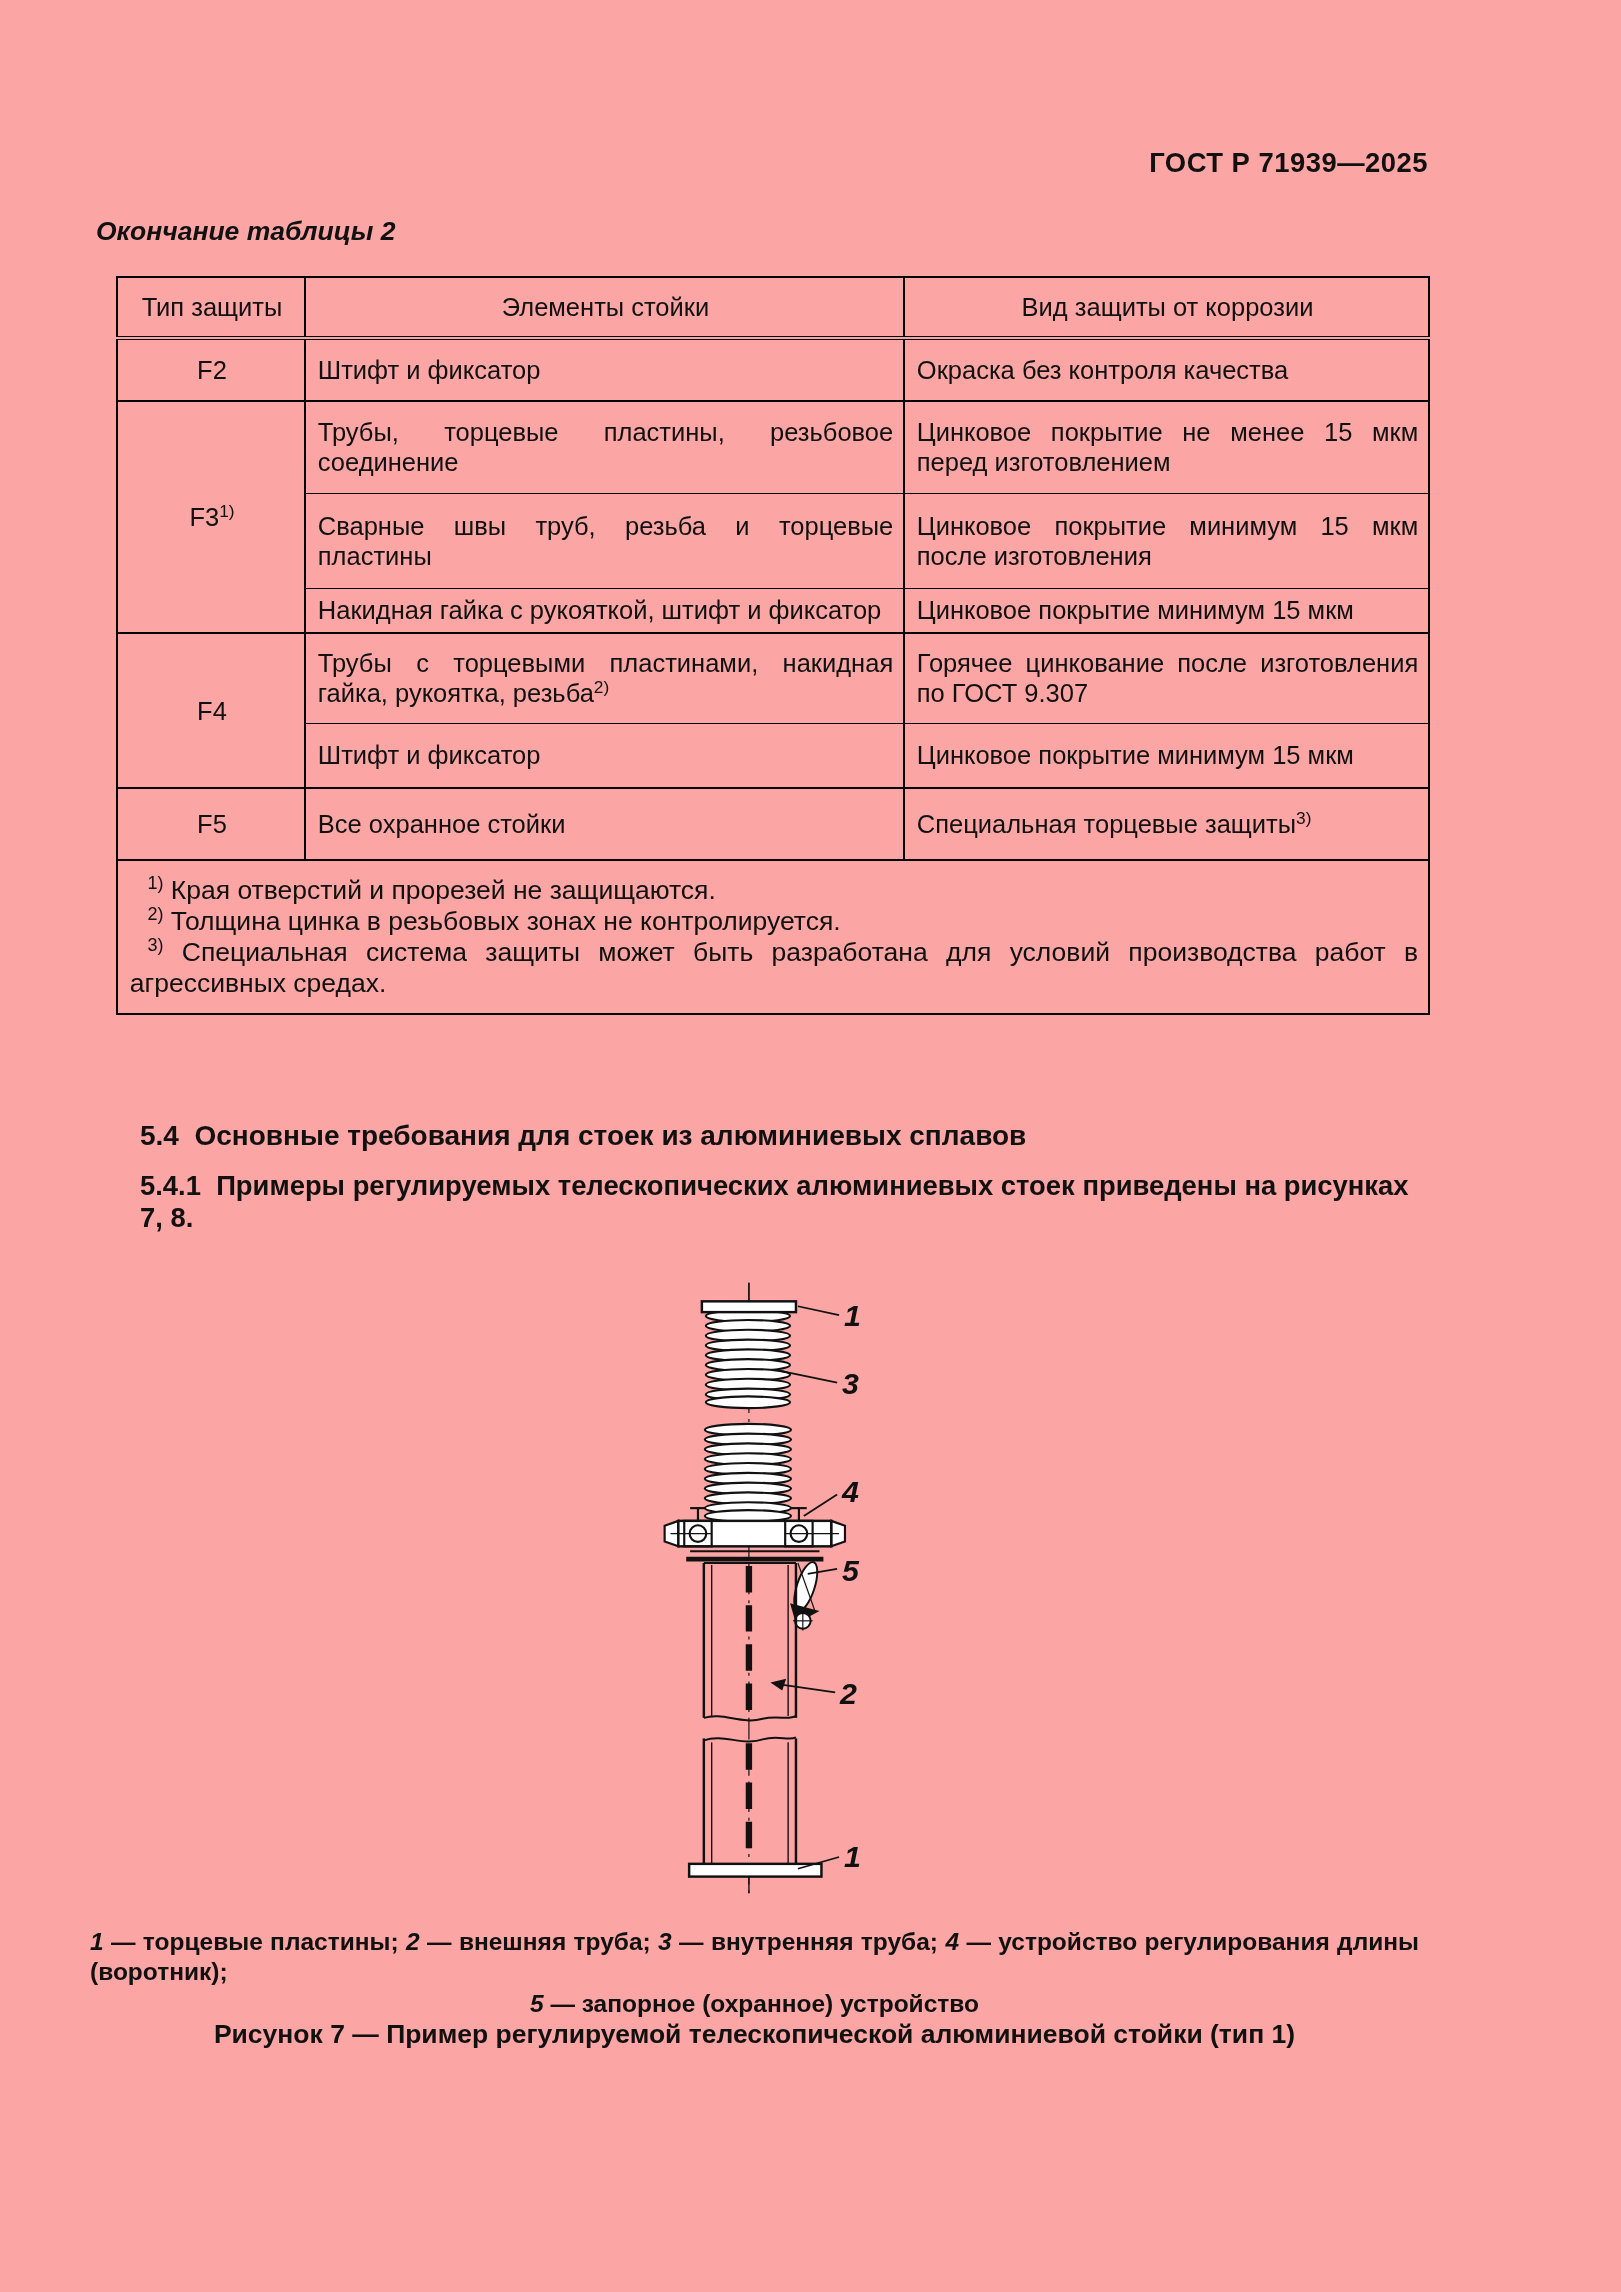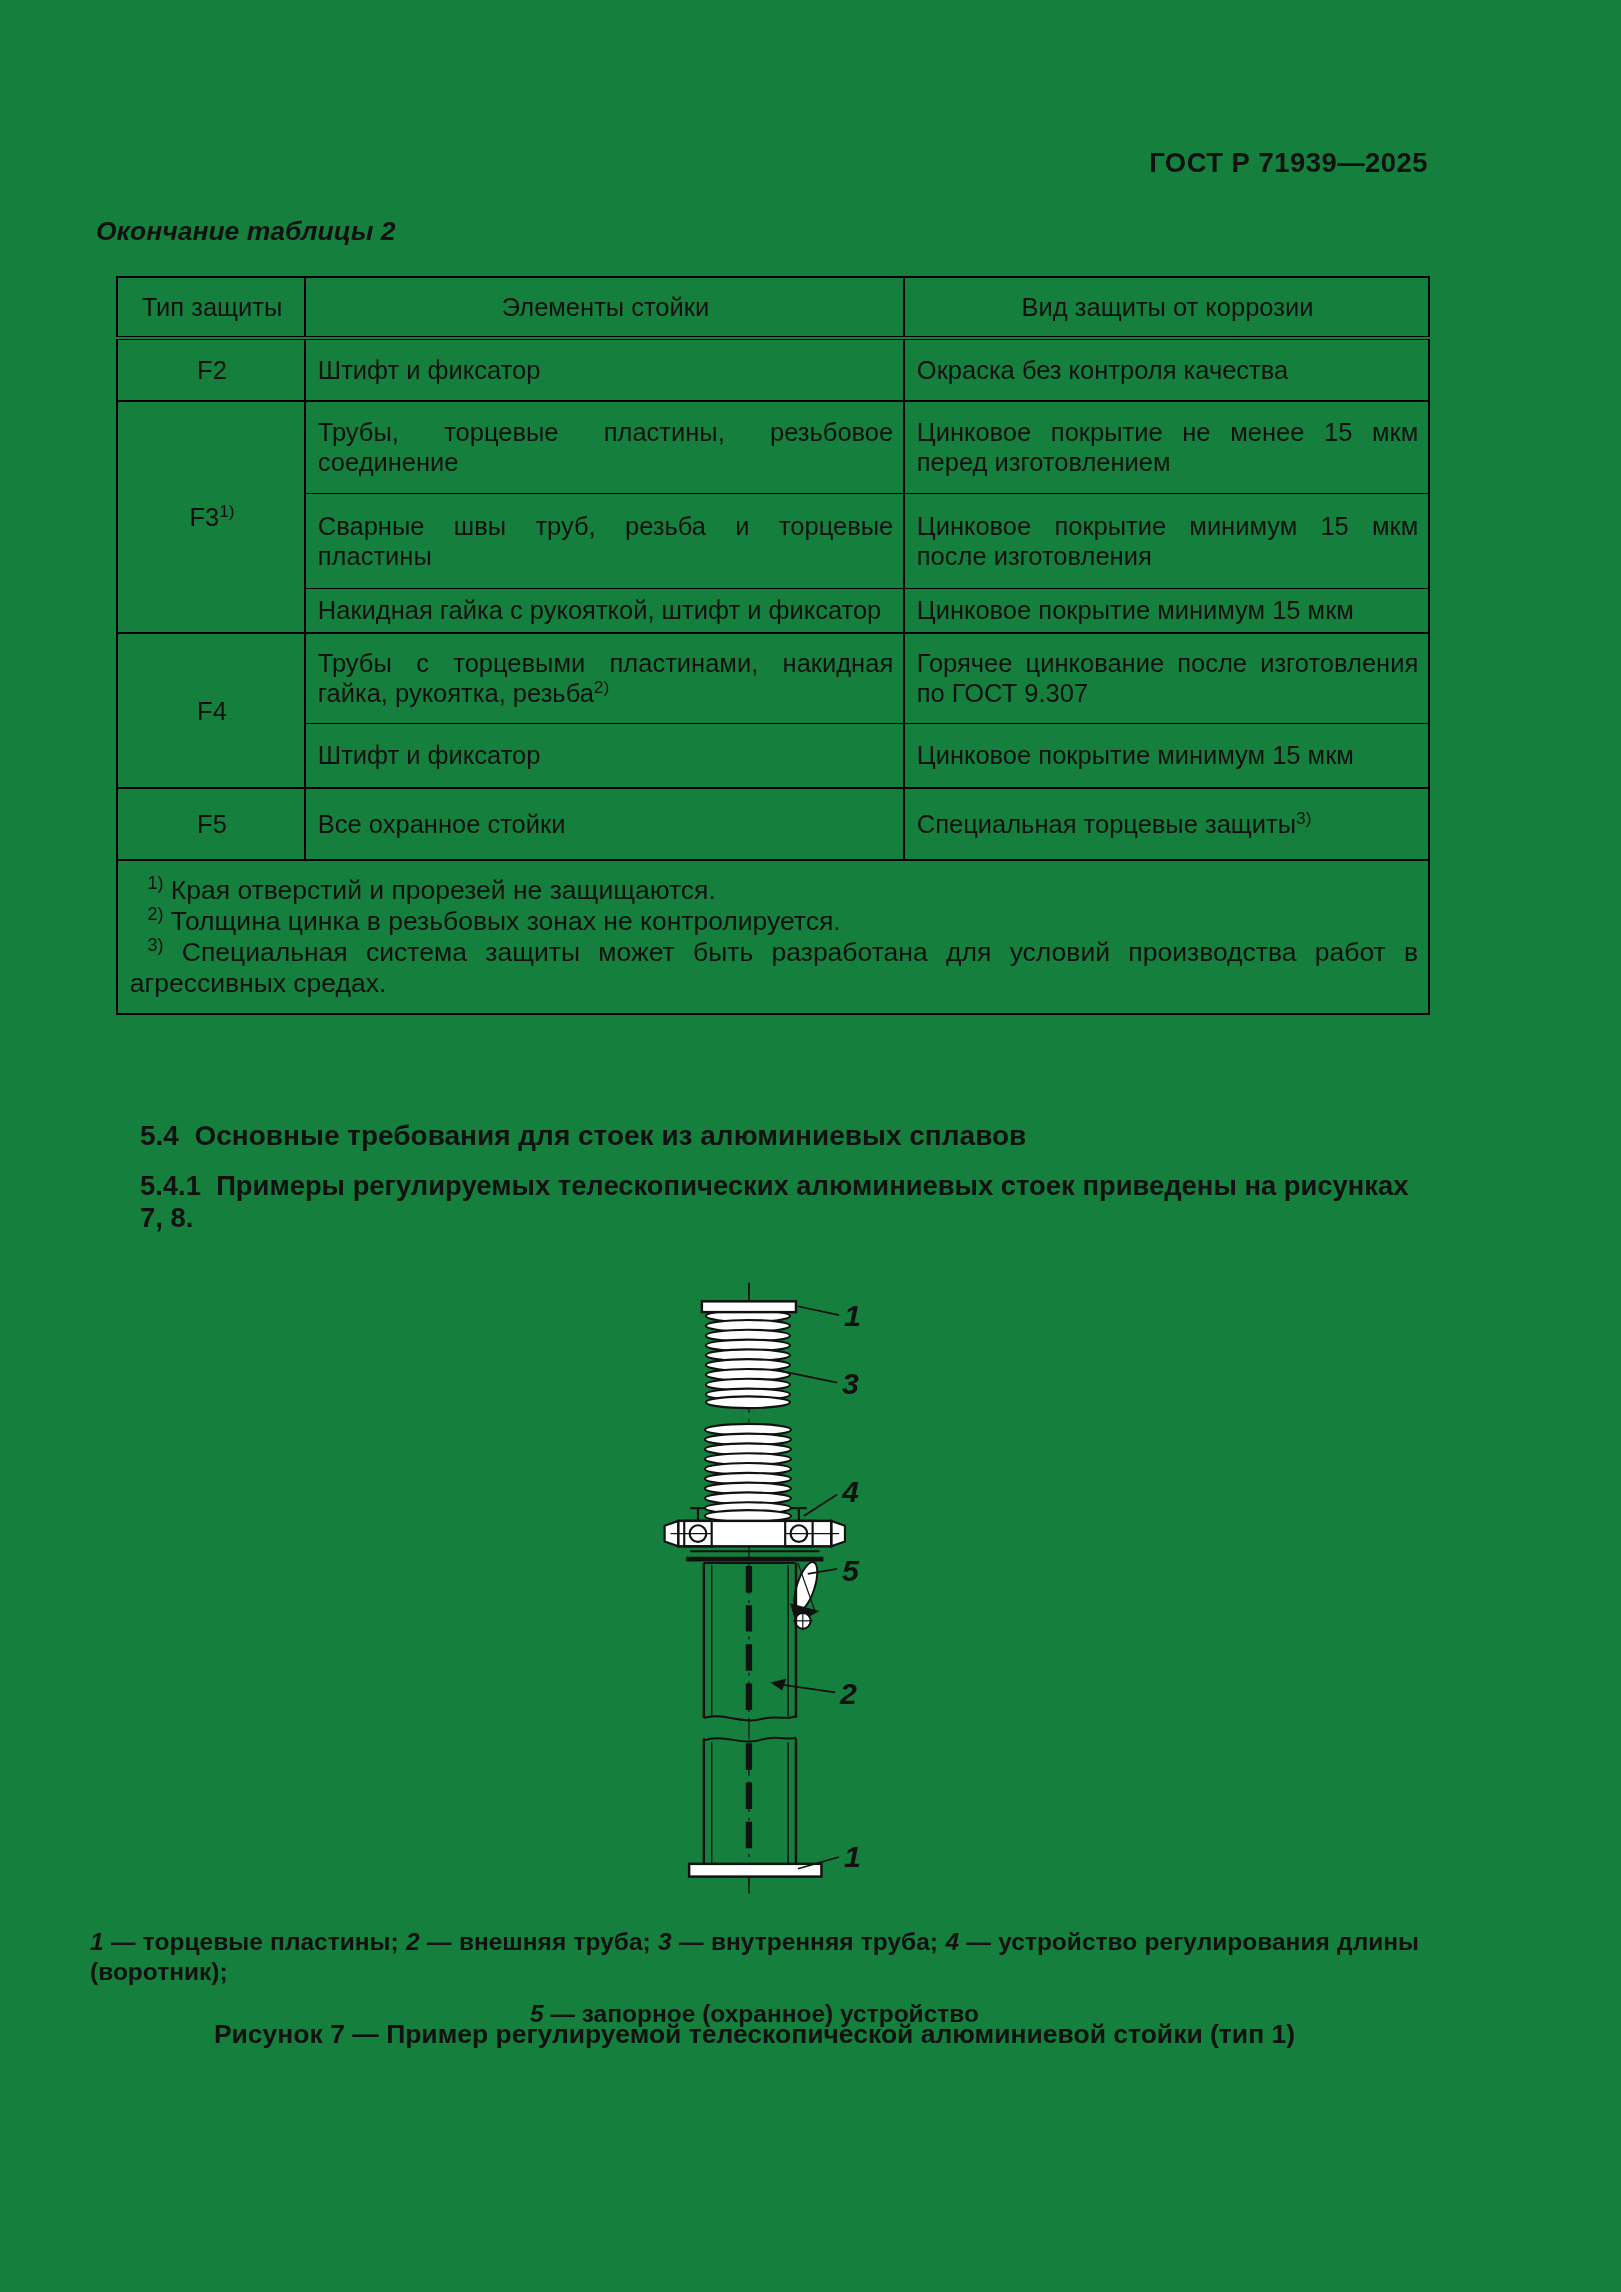--- a/index.html
+++ b/index.html
@@ -1,19 +1,19 @@
 <!DOCTYPE html>
 <html lang="ru"><head>
 <meta charset="utf-8">
 <style>
   html,body{margin:0;padding:0;background:#e8e8e8;}
   .page{
     position:relative;
     width:1621px;height:2293px;
-    background:#15803d;
+    background:#fca5a5;
     font-family:"Liberation Sans", sans-serif;
     color:#111;
     overflow:hidden;
   }
   .abs{position:absolute;font-weight:bold;}
   .running-header{
     left:116px;top:147px;width:1312px;
     text-align:right;font-size:27.4px;font-weight:bold;letter-spacing:0.5px;
   }
   .continuation{
@@ -59,21 +59,21 @@
     left:140px;top:1170px;width:1294px;
     font-size:27.4px;white-space:pre-wrap;
   }
   
   .figure-wrap{left:588px;top:1269px;width:412px;height:637px;}
   .legend{
     left:90px;top:1927px;width:1329px;
     font-size:24.5px;line-height:30px;
   }
   .legend-line1{text-align:justify;text-align-last:justify;}
-  .legend-line2{text-align:center;margin-top:12px;}
+  .legend-line2{text-align:center;margin-top:2px;}
   .legend i{font-style:italic;}
   .fig-caption{
     left:90px;top:2019px;width:1329px;
     text-align:center;font-size:26.5px;
   }
   .page-number{
     left:116px;top:2062px;width:1312px;
     text-align:right;font-size:27.4px;
   }
 </style>

